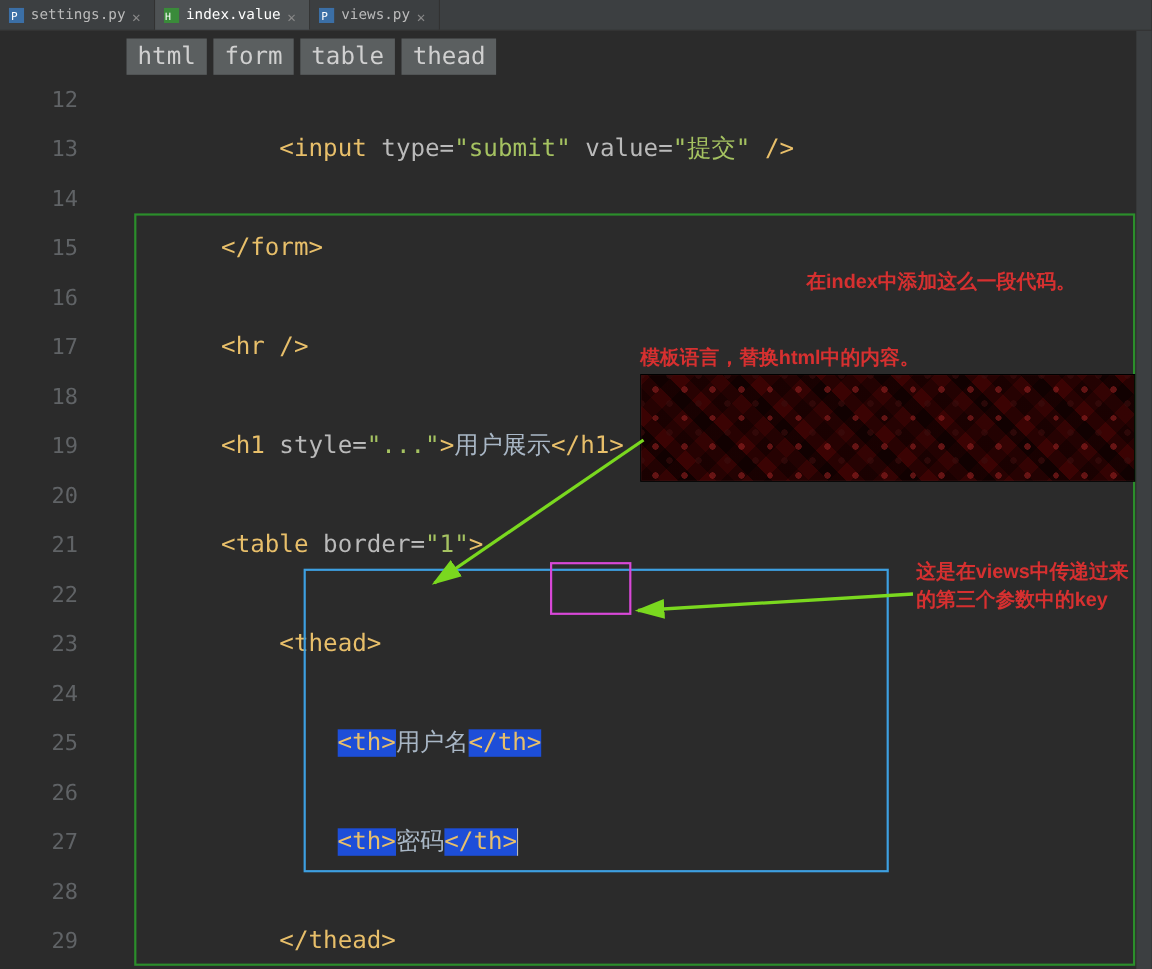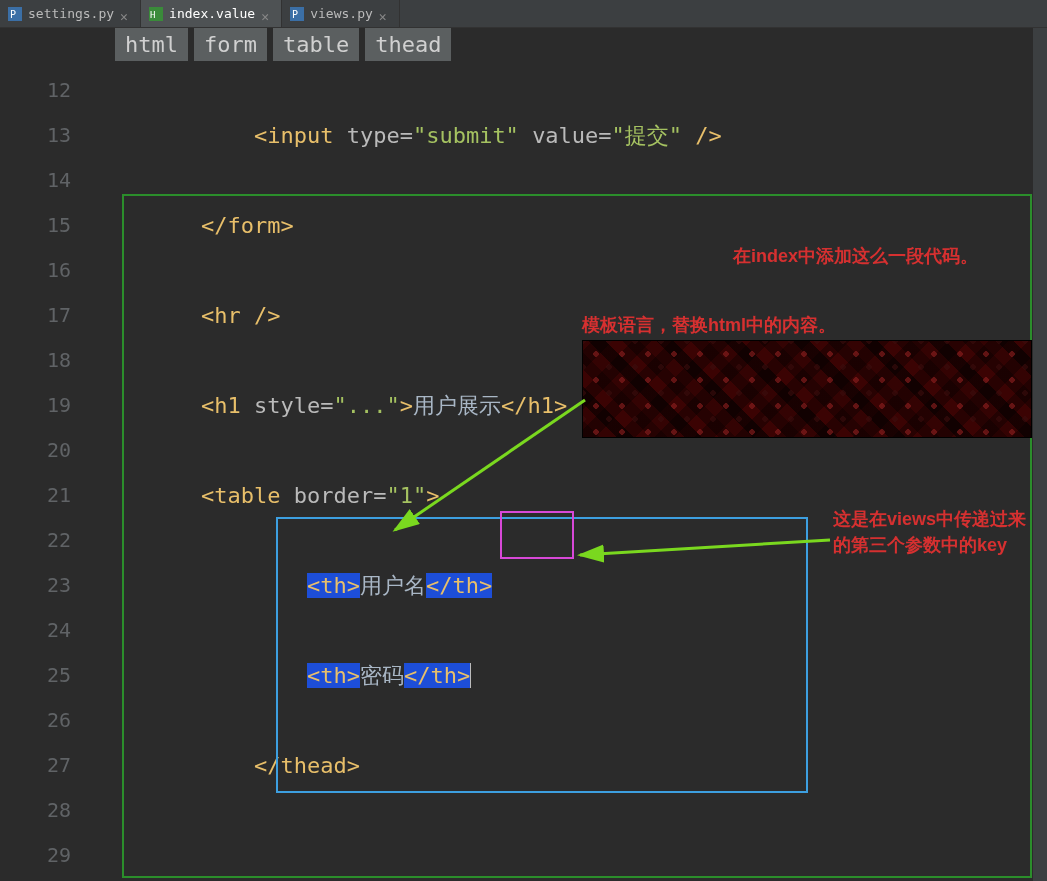--- a/index.html
+++ b/index.html
@@ -31,21 +31,21 @@
   }
   .tab.active {
     background: #4e5254;
     color: #ffffff;
   }
   .tab-icon { width: 14px; height: 14px; display: inline-flex; align-items: center; justify-content: center; }
   .tab-close { width: 10px; height: 10px; color: #888; }
   .breadcrumb-bar {
     height: 40px;
     display:flex;
-    align-items:flex-start;
+    align-items:flex-end;
     padding-left: 115px;
     gap: 6px;
   }
   .crumb {
     background: #5b5f60;
     color: #d0d0d0;
     padding: 4px 10px;
     font-size: 22px;
     font-family: inherit;
     cursor: pointer;
@@ -173,20 +173,21 @@
     <div class="ln">28</div>
     <div class="ln">29</div>
   </div>
 
   <div class="code">
 <div class="line"><span>            </span><span class="tag">&lt;input </span><span class="attr">type=</span><span class="val">"submit"</span><span> </span><span class="attr">value=</span><span class="val">"提交"</span><span> </span><span class="tag">/&gt;</span></div>
 <div class="line"><span>        </span><span class="tag">&lt;/form&gt;</span></div>
 <div class="line"><span>        </span><span class="tag">&lt;hr /&gt;</span></div>
 <div class="line"><span>        </span><span class="tag">&lt;h1 </span><span class="attr">style=</span><span class="val">"..."</span><span class="tag">&gt;</span><span class="text">用户展示</span><span class="tag">&lt;/h1&gt;</span></div>
 <div class="line"><span>        </span><span class="tag">&lt;table </span><span class="attr">border=</span><span class="val">"1"</span><span class="tag">&gt;</span></div>
+<div class="line"><span>            </span><span class="tag">&lt;thead&gt;</span></div>
 <div class="line"><span>                </span><span class="tag hl-tag">&lt;th&gt;</span><span class="text">用户名</span><span class="tag hl-tag">&lt;/th&gt;</span></div>
 <div class="line"><span>                </span><span class="tag hl-tag">&lt;th&gt;</span><span class="text">密码</span><span class="tag hl-tag">&lt;/th&gt;</span><span class="cursor-bar">&nbsp;</span></div>
 <div class="line"><span>            </span><span class="tag">&lt;/thead&gt;</span></div>
 
 
 
 
 
 
 

